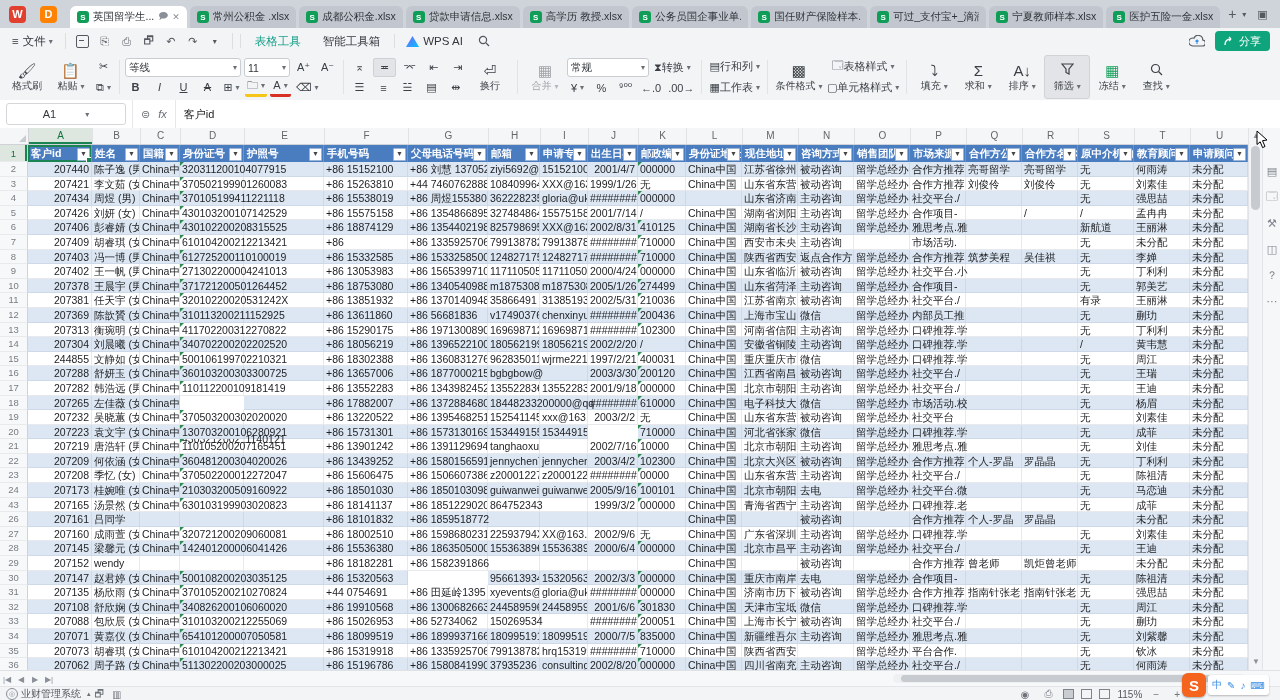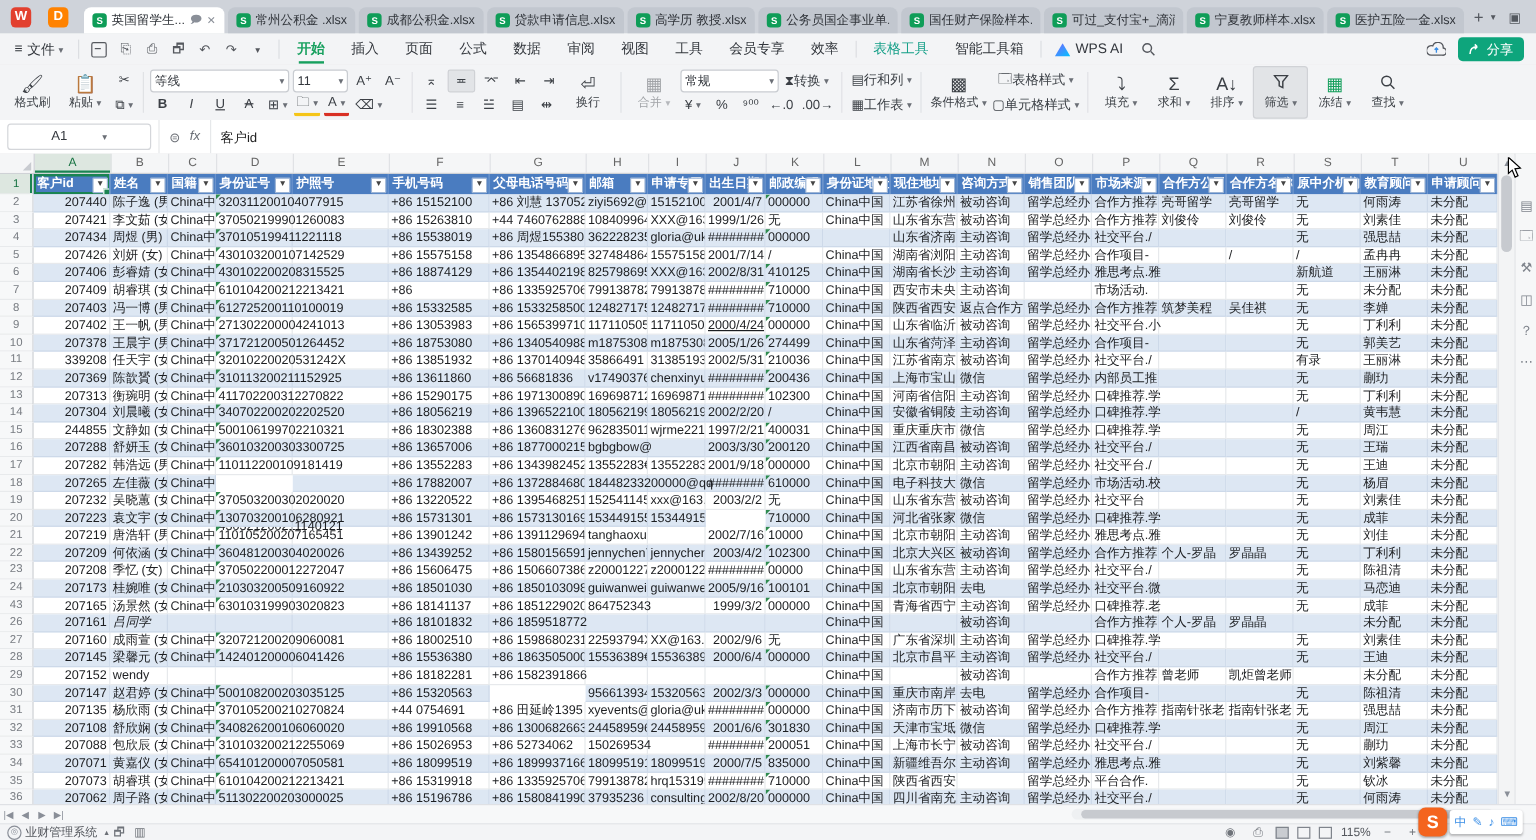--- a/index.html
+++ b/index.html
@@ -179,32 +179,20 @@
     <div class="qico">
         <span class="micon"></span>
       </div>
     <div class="qico">⎘</div>
     <div class="qico">⎙</div>
     <div class="qico">🗗</div>
     <div class="qico">↶</div>
     <div class="qico">↷</div>
     <div class="qico" style="font-size:8px;">▾</div>
   </div>
-  <div id="menus" style="display:flex;align-items:center;">
-      <div class="menuitem active">开始</div>
-      <div class="menuitem">插入</div>
-      <div class="menuitem">页面</div>
-      <div class="menuitem">公式</div>
-      <div class="menuitem">数据</div>
-      <div class="menuitem">审阅</div>
-      <div class="menuitem">视图</div>
-      <div class="menuitem">工具</div>
-      <div class="menuitem">会员专享</div>
-      <div class="menuitem">效率</div>
-    </div>
   <div class="msep"></div>
   <div class="menuitem toolcolor">表格工具</div>
   <div class="menuitem">智能工具箱</div>
   <div class="msep"></div>
   <div id="ai-chip">
     <svg width="13" height="11">
         <defs>
       <linearGradient id="aig" x1="0" y1="0" x2="1" y2="1">
         <stop offset="0" stop-color="#7b61ff"></stop>
             <stop offset="1" stop-color="#00c3ff"></stop>
@@ -612,21 +600,21 @@
         <div class="rnum">9</div>
         <div class="cell right" style="width: 64px;">207402</div>
         <div class="cell" style="width: 48px;">王一帆 (男</div>
         <div class="cell" style="width: 40px;">China中国</div>
         <div class="cell ovf tri" style="width: 64px;">271302200004241013</div>
         <div class="cell" style="width: 80px;"></div>
         <div class="cell" style="width: 84px;">+86 13053983</div>
         <div class="cell" style="width: 80px;">+86 1565399710</div>
         <div class="cell" style="width: 52px;">117110505</div>
         <div class="cell" style="width: 48px;">117110505</div>
-        <div class="cell right" style="width: 50px; text-decoration: underline;">2000/4/24</div>
+        <div class="cell right" style="width: 50px;">2000/4/24</div>
         <div class="cell tri" style="width: 48px;">000000</div>
         <div class="cell" style="width: 56px;">China中国</div>
         <div class="cell" style="width: 56px;">山东省临沂</div>
         <div class="cell" style="width: 56px;">被动咨询</div>
         <div class="cell" style="width: 56px;">留学总经办</div>
         <div class="cell ovf" style="width: 56px;">社交平台.小</div>
         <div class="cell" style="width: 56px;"></div>
         <div class="cell" style="width: 56px;"></div>
         <div class="cell" style="width: 56px;">无</div>
         <div class="cell" style="width: 56px;">丁利利</div>
@@ -651,21 +639,21 @@
         <div class="cell band" style="width: 56px;">留学总经办</div>
         <div class="cell band ovf" style="width: 56px;">合作项目-</div>
         <div class="cell band" style="width: 56px;"></div>
         <div class="cell band" style="width: 56px;"></div>
         <div class="cell band" style="width: 56px;">无</div>
         <div class="cell band" style="width: 56px;">郭美艺</div>
         <div class="cell band" style="width: 58px;">未分配</div>
       </div>
       <div class="drow">
         <div class="rnum">11</div>
-        <div class="cell right" style="width: 64px;">339208</div>
+        <div class="cell right" style="width: 64px;">207381</div>
         <div class="cell" style="width: 48px;">任天宇 (女</div>
         <div class="cell" style="width: 40px;">China中国</div>
         <div class="cell ovf tri" style="width: 64px;">32010220020531242X</div>
         <div class="cell" style="width: 80px;"></div>
         <div class="cell" style="width: 84px;">+86 13851932</div>
         <div class="cell" style="width: 80px;">+86 1370140948</div>
         <div class="cell" style="width: 52px;">35866491</div>
         <div class="cell" style="width: 48px;">3138519326</div>
         <div class="cell right" style="width: 50px;">2002/5/31</div>
         <div class="cell tri" style="width: 48px;">210036</div>
@@ -1012,21 +1000,21 @@
         <div class="cell ovf" style="width: 56px;">口碑推荐.老</div>
         <div class="cell" style="width: 56px;"></div>
         <div class="cell" style="width: 56px;"></div>
         <div class="cell" style="width: 56px;">无</div>
         <div class="cell" style="width: 56px;">成菲</div>
         <div class="cell" style="width: 58px;">未分配</div>
       </div>
       <div class="drow">
         <div class="rnum">26</div>
         <div class="cell band right" style="width: 64px;">207161</div>
-        <div class="cell band ovf" style="width: 48px; font-style: italic;">吕同学</div>
+        <div class="cell band ovf" style="width: 48px;">吕同学</div>
         <div class="cell band" style="width: 40px;"></div>
         <div class="cell band" style="width: 64px;"></div>
         <div class="cell band" style="width: 80px;"></div>
         <div class="cell band" style="width: 84px;">+86 18101832</div>
         <div class="cell band ovf" style="width: 80px;">+86 1859518772</div>
         <div class="cell band" style="width: 52px;"></div>
         <div class="cell band" style="width: 48px;"></div>
         <div class="cell band right" style="width: 50px;"></div>
         <div class="cell band" style="width: 48px;"></div>
         <div class="cell band ovf" style="width: 56px;">China中国</div>

